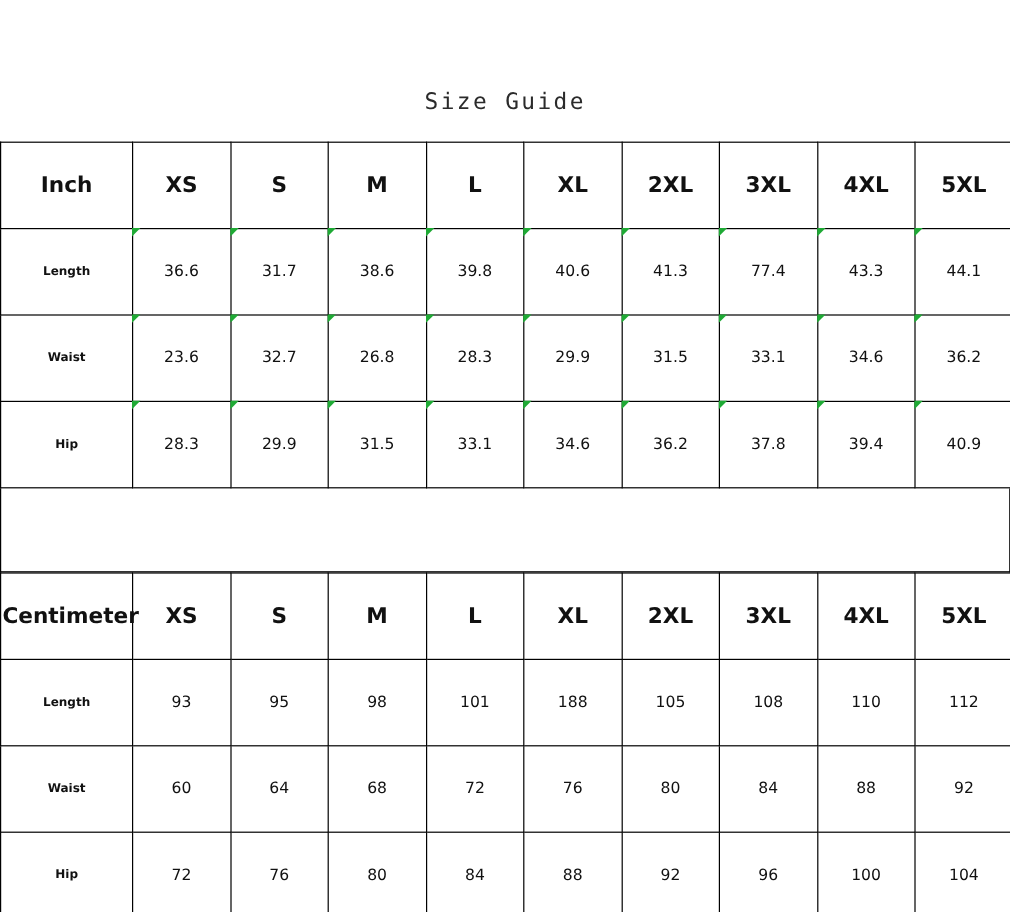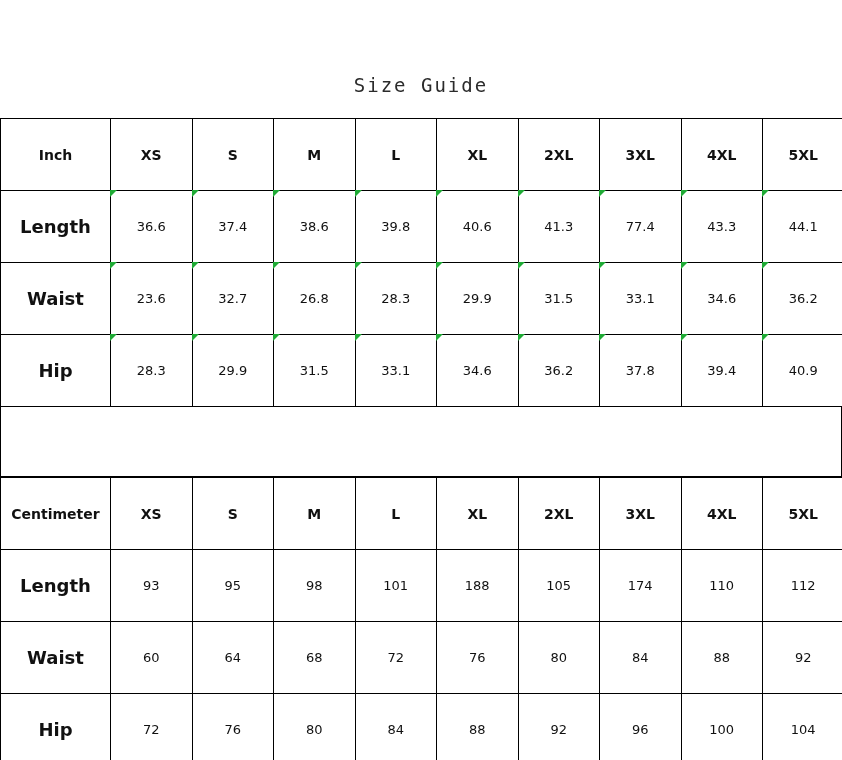--- a/index.html
+++ b/index.html
@@ -42,25 +42,25 @@
     height: 69px;
     text-align: center;
     vertical-align: middle;
     font-family: "DejaVu Sans", sans-serif;
     font-size: 13px;
     color: #111111;
     position: relative;
   }
   table.size-table td.head {
     font-weight: bold;
-    font-size: 14px;
+    font-size: 18px;
   }
   table.size-table td.rowhead {
     font-weight: bold;
-    font-size: 18px;
+    font-size: 10px;
   }
   table.size-table col.c0 { width: 110px; }
   table.size-table col.cx { width: 81.5px; }
 
   
   td.marked::before {
     content: "";
     position: absolute;
     top: -1px;
     left: -1px;
@@ -116,21 +116,21 @@
         <td class="head">L</td>
         <td class="head">XL</td>
         <td class="head">2XL</td>
         <td class="head">3XL</td>
         <td class="head">4XL</td>
         <td class="head">5XL</td>
       </tr>
       <tr>
         <td class="rowhead">Length</td>
         <td class="marked">36.6</td>
-        <td class="marked">37.4</td>
+        <td class="marked">31.7</td>
         <td class="marked">38.6</td>
         <td class="marked">39.8</td>
         <td class="marked">40.6</td>
         <td class="marked">41.3</td>
         <td class="marked">77.4</td>
         <td class="marked">43.3</td>
         <td class="marked">44.1</td>
       </tr>
       <tr>
         <td class="rowhead">Waist</td>
@@ -188,21 +188,21 @@
         <td class="head">5XL</td>
       </tr>
       <tr>
         <td class="rowhead">Length</td>
         <td>93</td>
         <td>95</td>
         <td>98</td>
         <td>101</td>
         <td>188</td>
         <td>105</td>
-        <td>174</td>
+        <td>108</td>
         <td>110</td>
         <td>112</td>
       </tr>
       <tr>
         <td class="rowhead">Waist</td>
         <td>60</td>
         <td>64</td>
         <td>68</td>
         <td>72</td>
         <td>76</td>

